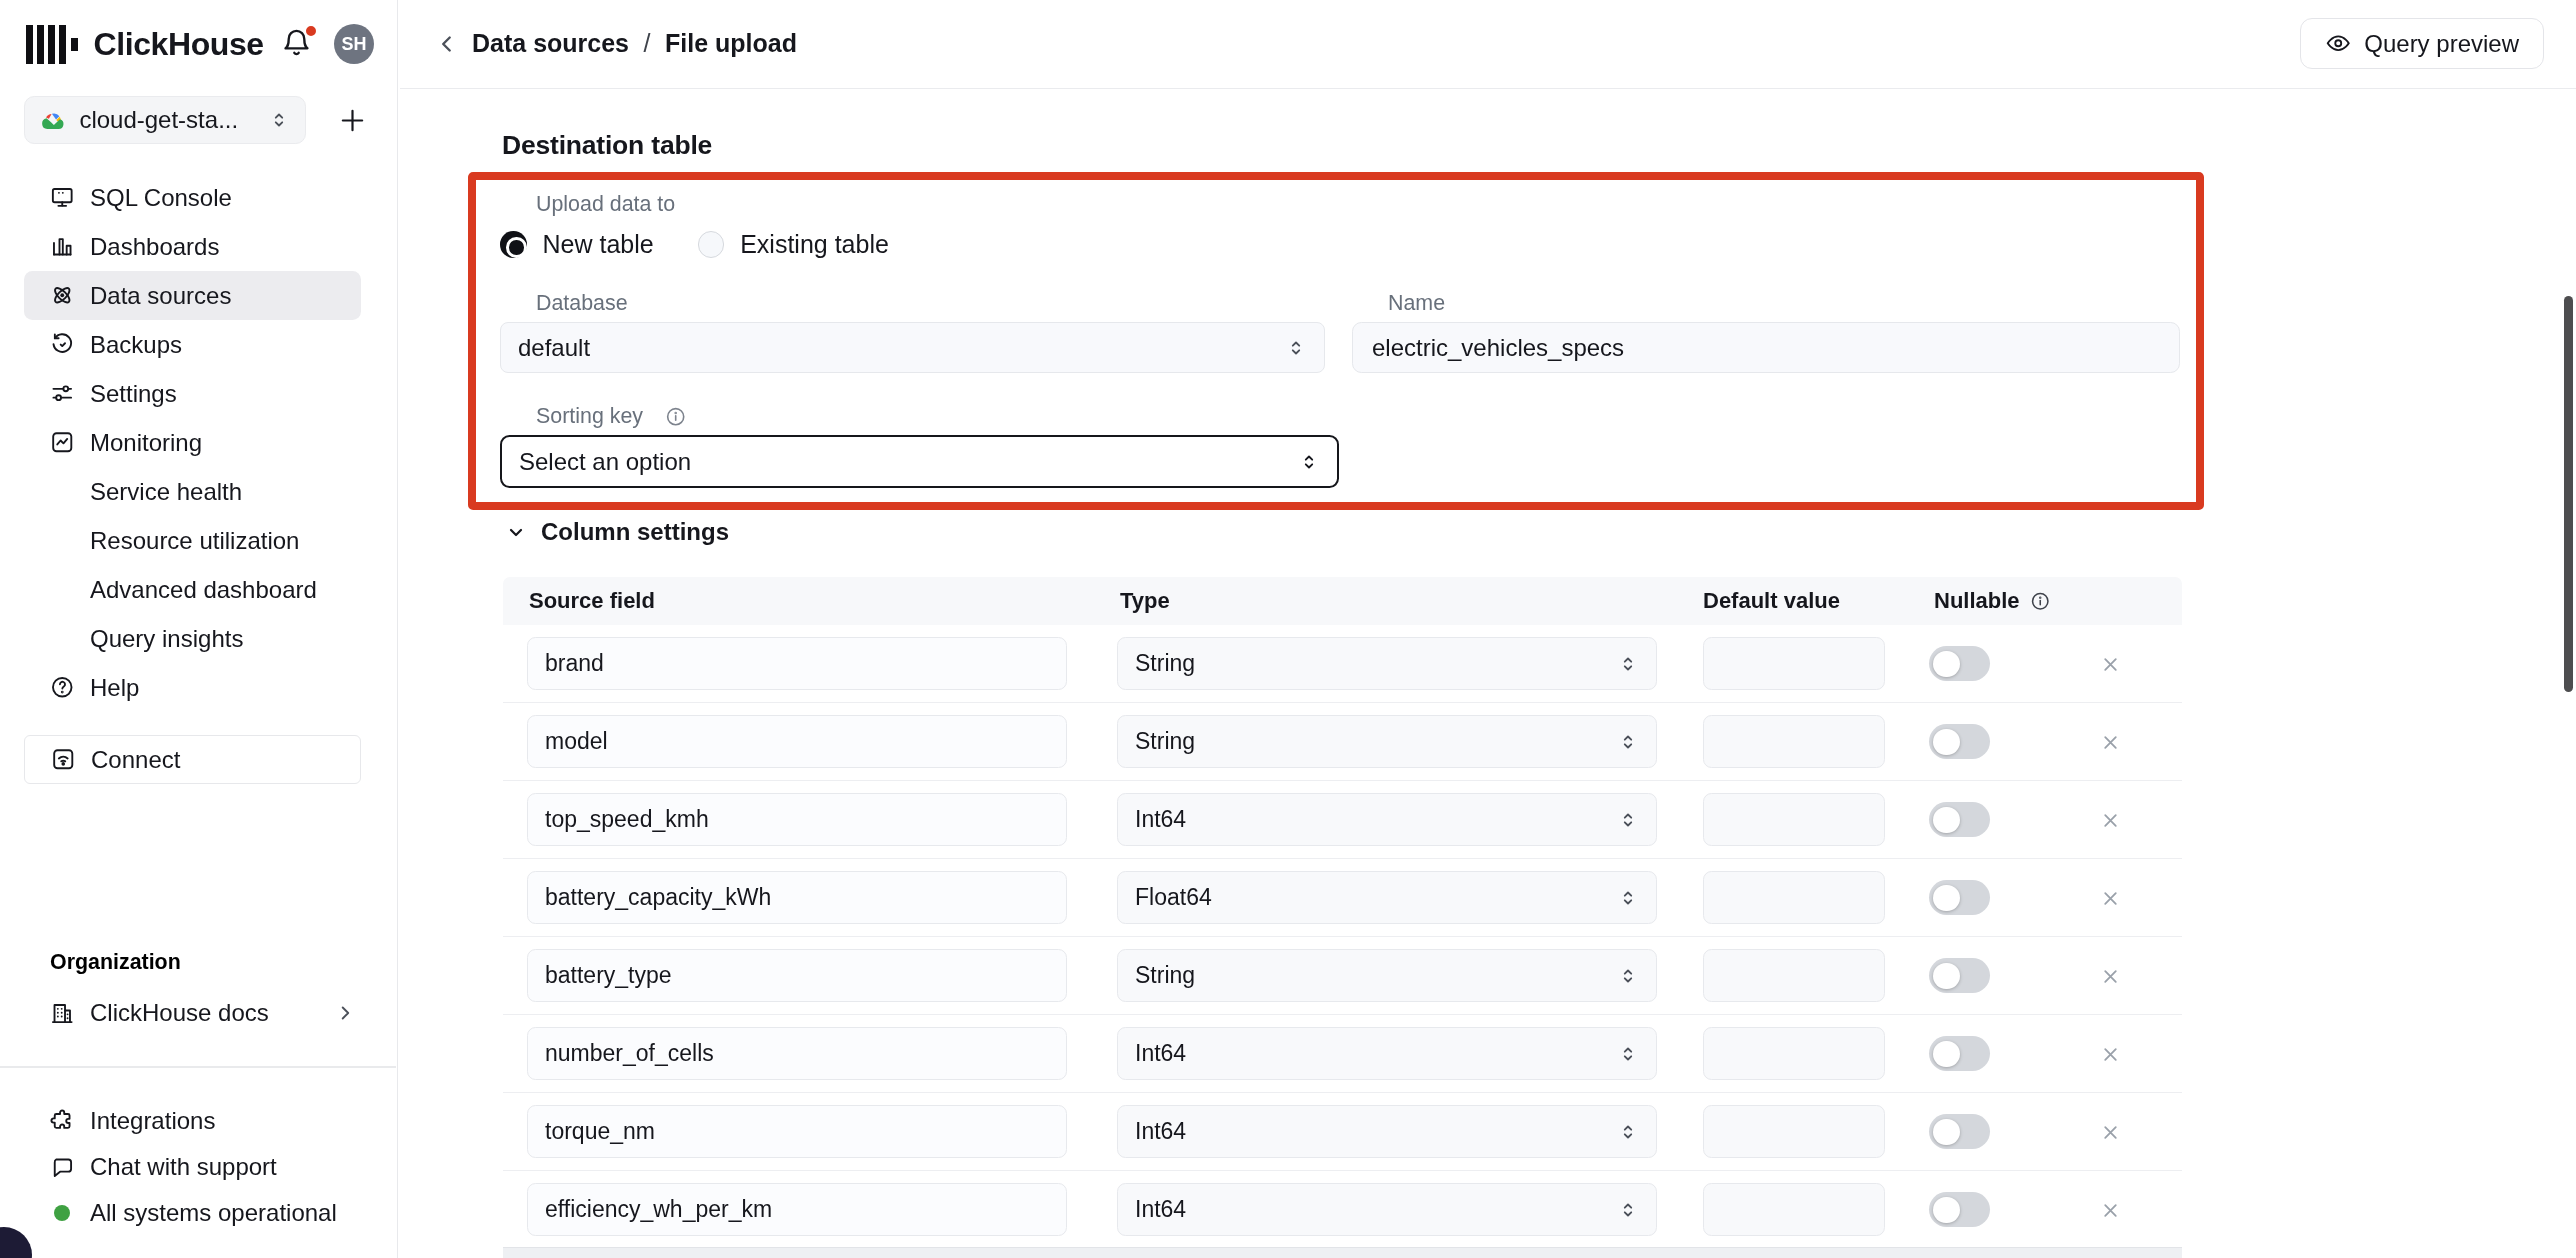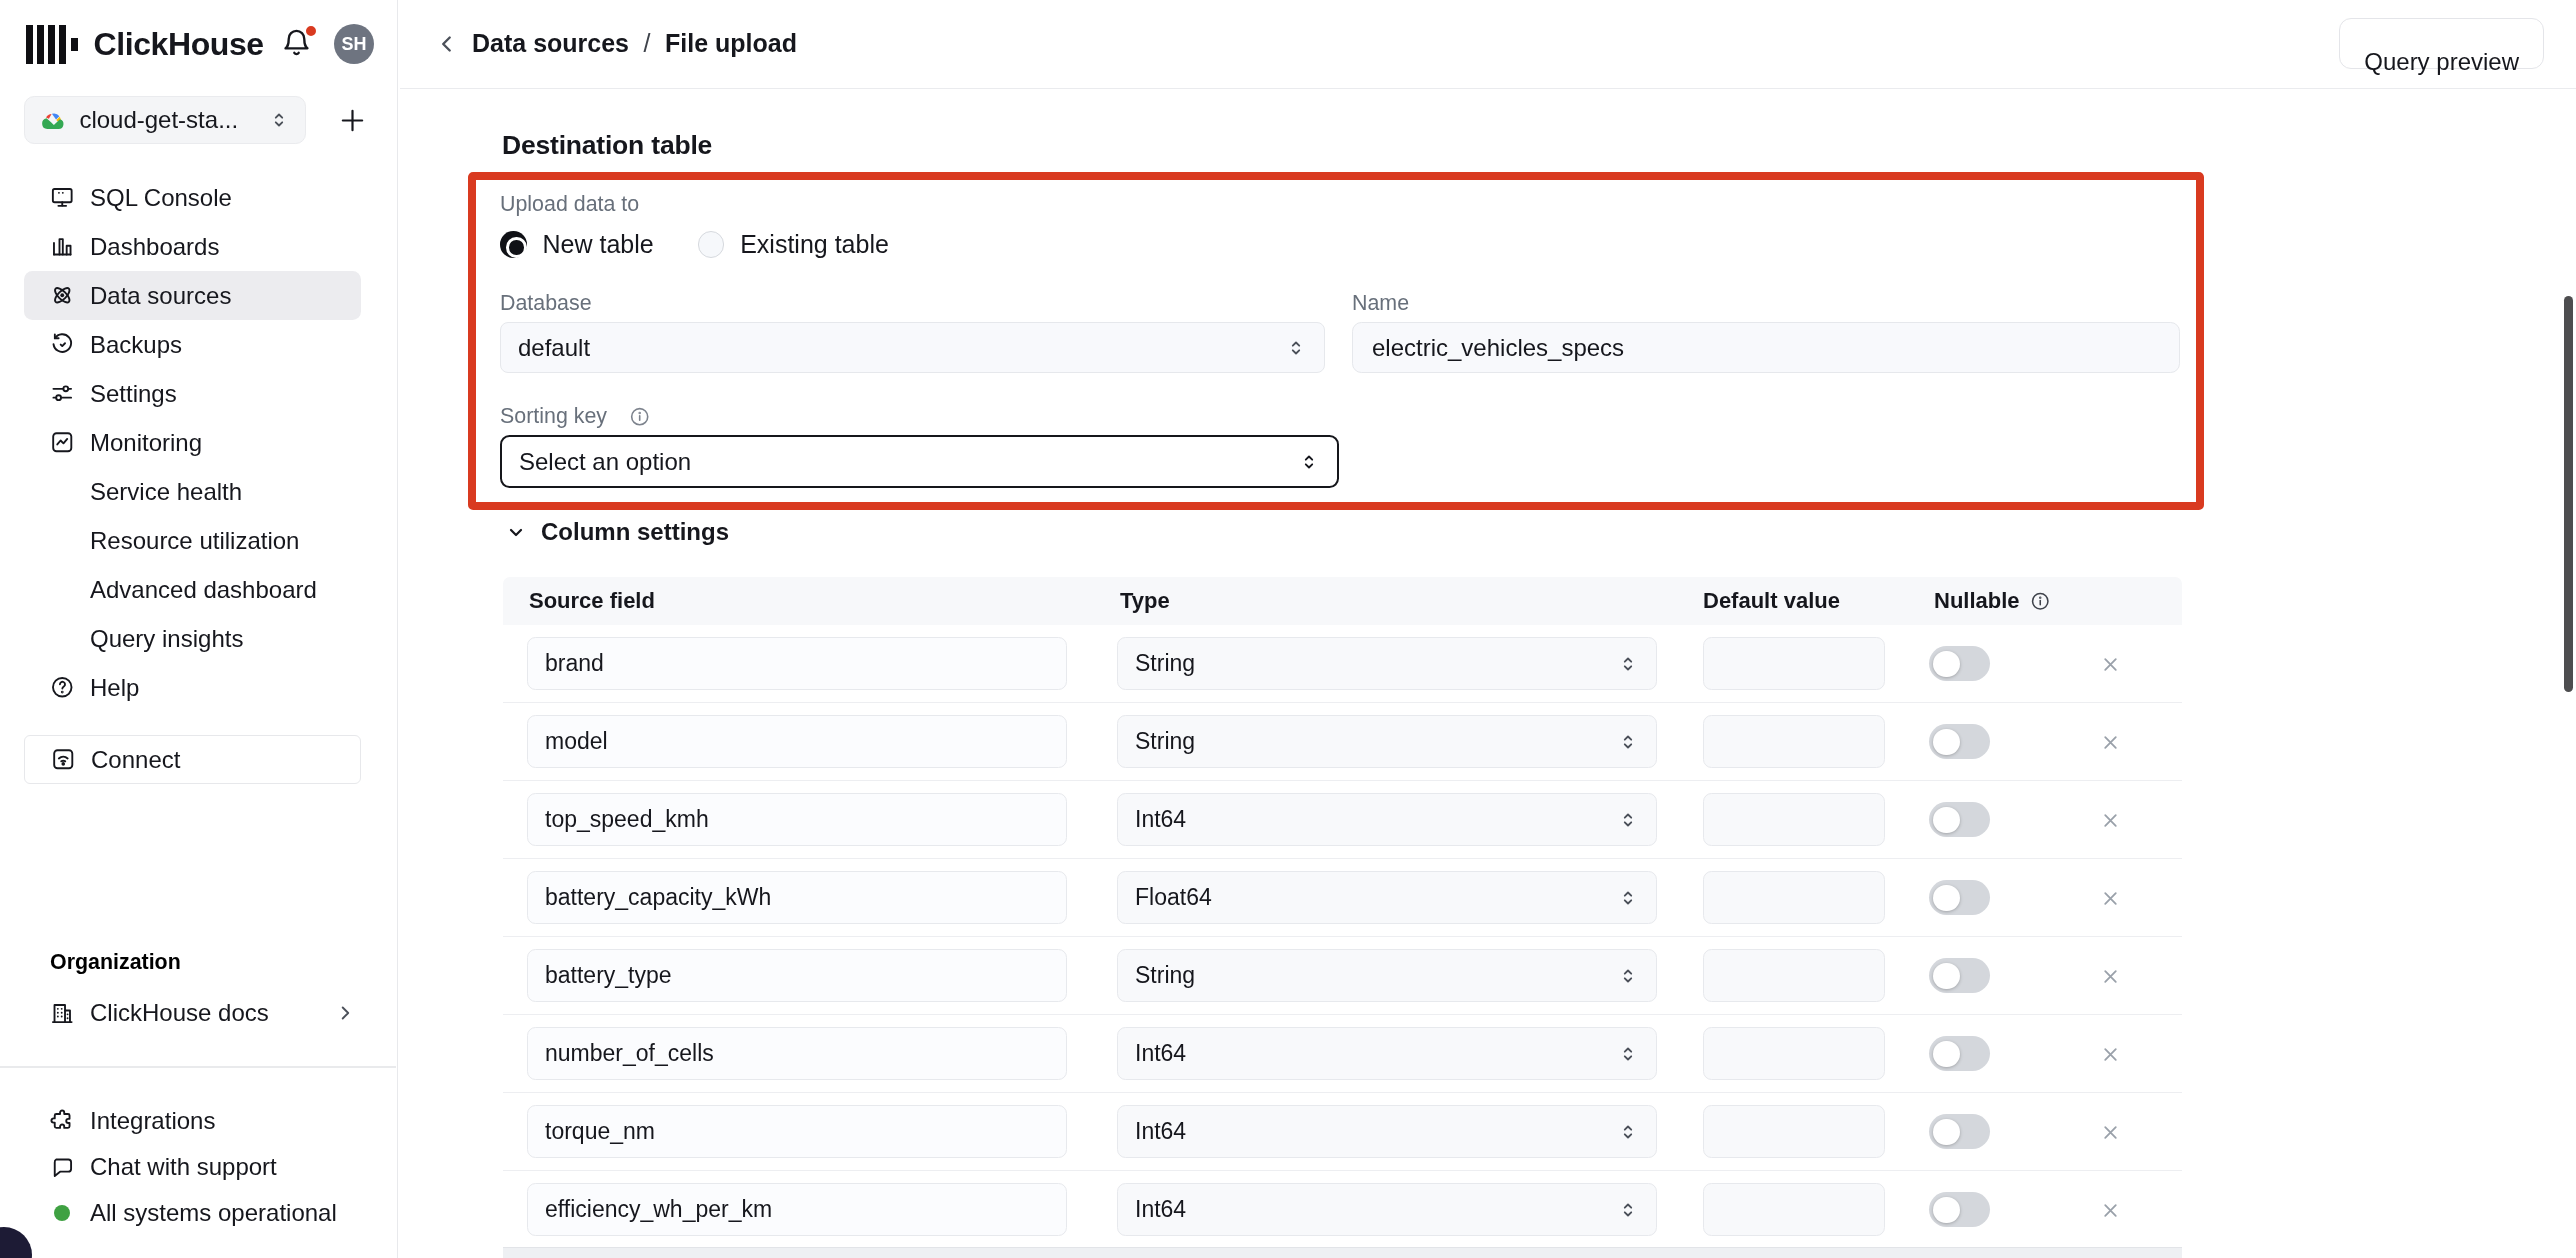--- a/index.html
+++ b/index.html
@@ -56,28 +56,28 @@
   .corner-bubble { position:absolute; left:-24px; bottom:-24px; width:56px; height:56px; border-radius:50%; background:#1d1b35; cursor:pointer; }
 
   
   .main { position:absolute; left:400px; top:0; width:2176px; height:100%; }
   .main-header { position:absolute; left:0; top:0; width:100%; height:89px; border-bottom:1.7px solid #eaebee; background:#fff; }
   .back-btn { position:absolute; left:31px; top:28px; width:32px; height:32px; display:flex; align-items:center; justify-content:center; cursor:pointer; }
   .back-btn svg { width:26px; height:26px; }
   .breadcrumb { position:absolute; left:72px; top:0; height:87px; display:flex; align-items:center; gap:14.5px; font-size:25px; font-weight:700; }
   .crumb { cursor:pointer; }
   .crumb-sep { font-weight:400; color:#3f434b; }
-  .query-preview-btn { position:absolute; right:32px; top:18px; height:51px; padding:16px 24px; border:1.7px solid #e4e5e9; border-radius:12px; background:#fff; display:flex; align-items:center; gap:13px; font-size:24px; font-weight:500; color:#16171d; cursor:pointer;flex-direction:column; }
+  .query-preview-btn { position:absolute; right:32px; top:18px; height:51px; padding:16px 24px; border:1.7px solid #e4e5e9; border-radius:12px; background:#fff; display:flex; align-items:center; gap:13px; font-size:24px; font-weight:500; color:#16171d; cursor:pointer; }
   .query-preview-btn svg { width:26.5px; height:26.5px; }
 
   .content { position:absolute; inset:0; }
   .page-heading { position:absolute; left:102px; top:130px; font-size:26.5px; font-weight:700; letter-spacing:-0.2px; }
 
   .dest-box { position:absolute; left:68px; top:172px; width:1736px; height:338px; border:8.5px solid #d93a20; border-radius:5.1px; background:#fff; }
-  .field-label { font-size:21.4px; color:#68707b; }
+  .field-label { font-size:21.4px; color:#68707b;margin-left:36px; }
   .upload-label { position:absolute; left:24px; top:12px; }
   .radio-row { position:absolute; left:24px; top:50px; display:flex; align-items:center; gap:44px; }
   .radio-opt { display:flex; align-items:center; gap:16px; cursor:pointer; font-size:25px; }
   .radio { width:26.5px; height:26.5px; border-radius:50%; position:relative; flex:none; }
   .radio.checked { background:#101116; }
   .radio.checked::after { content:""; position:absolute; left:6px; top:6px; width:14.5px; height:14.5px; border-radius:50%; border:3.4px solid #fff; background:#101116; }
   .radio.unchecked { border:1.7px solid #d6d9de; background:#f6f8fb; }
 
   .db-label { position:absolute; left:24px; top:111px; }
   .name-label { position:absolute; left:876px; top:111px; }

